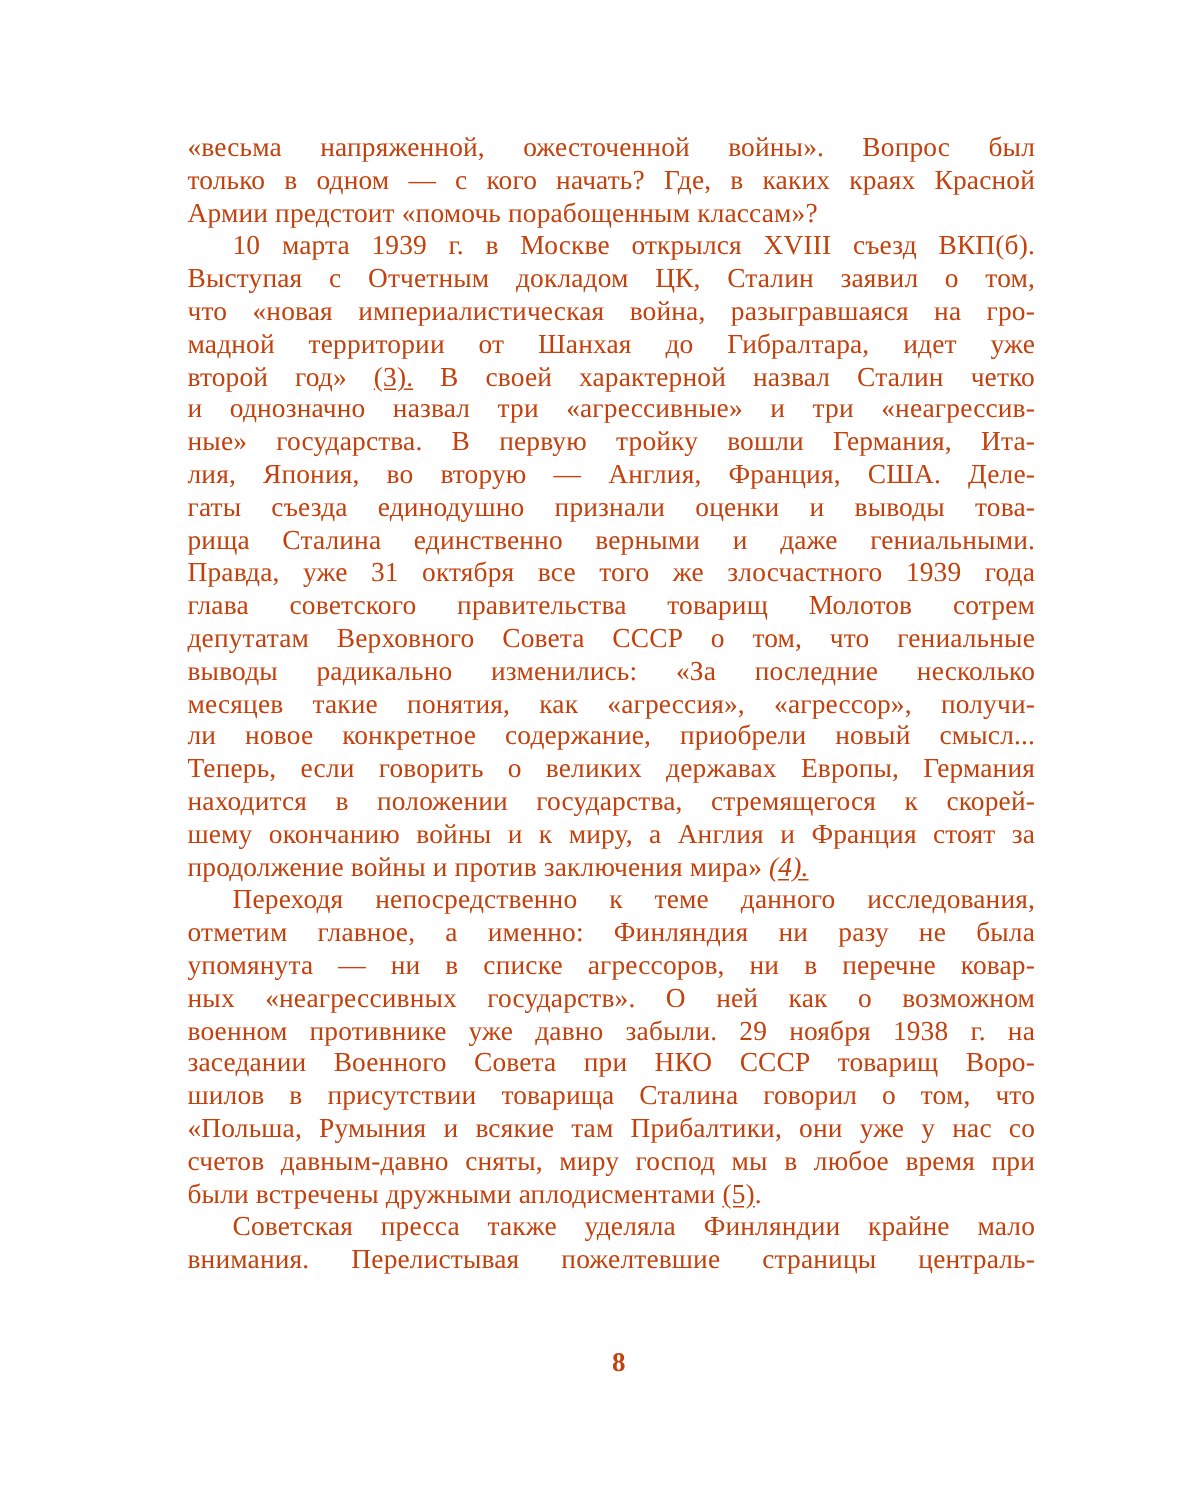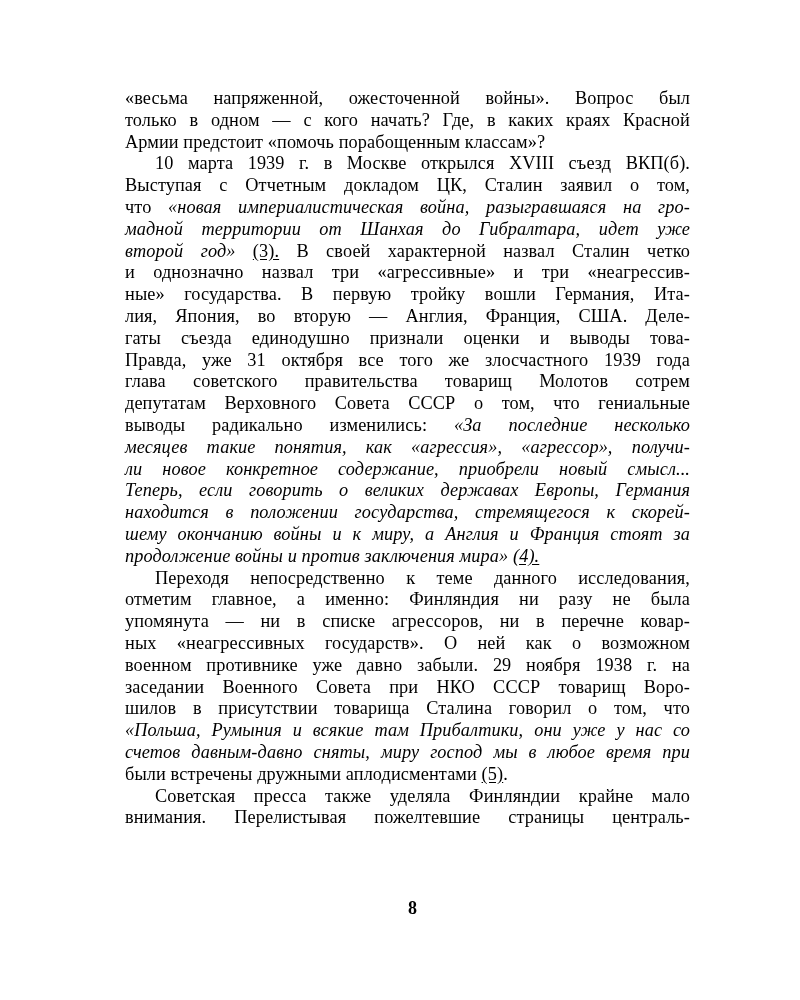--- a/index.html
+++ b/index.html
@@ -6,21 +6,21 @@
     margin: 0;
     padding: 0;
     background: #ffffff;
   }
   .page {
     position: relative;
     width: 800px;
     height: 1000px;
     background: #ffffff;
     font-family: "Liberation Serif", "DejaVu Serif", serif;
-    color: #000000;
+    color: #c2410c;
     overflow: hidden;
   }
   .text-block {
     position: absolute;
     left: 125px;
     top: 88px;
     width: 565px;
   }
   .line {
     font-size: 18.3px;
@@ -29,21 +29,21 @@
     text-align-last: justify;
     letter-spacing: 0.1px;
   }
   .line.end {
     text-align-last: left;
   }
   .line.indent {
     text-indent: 30px;
   }
   .r-n { font-style: normal; }
-  .r-i { font-style: italic; }
+  .r-i { }
   .r-u { font-style: normal; text-decoration: underline; text-underline-offset: 2px; color: inherit; }
   .r-ui { font-style: italic; text-decoration: underline; text-underline-offset: 2px; color: inherit; }
   .page-number {
     position: absolute;
     top: 897px;
     left: 125px;
     width: 575px;
     text-align: center;
     font-size: 18px;
     font-weight: bold;
@@ -60,20 +60,21 @@
       <div class="line end"><span class="r-n">Армии предстоит «помочь порабощенным классам»?</span></div>
       <div class="line indent"><span class="r-n">10 марта 1939 г. в Москве открылся XVIII съезд ВКП(б).</span></div>
       <div class="line"><span class="r-n">Выступая с Отчетным докладом ЦК, Сталин заявил о том,</span></div>
       <div class="line"><span class="r-n">что </span><span class="r-i">«новая империалистическая война, разыгравшаяся на гро-</span></div>
       <div class="line"><span class="r-i">мадной территории от Шанхая до Гибралтара, идет уже</span></div>
       <div class="line"><span class="r-i">второй год» </span><span class="r-u">(3).</span><span class="r-n"> В своей характерной назвал Сталин четко</span></div>
       <div class="line"><span class="r-n">и однозначно назвал три «агрессивные» и три «неагрессив-</span></div>
       <div class="line"><span class="r-n">ные» государства. В первую тройку вошли Германия, Ита-</span></div>
       <div class="line"><span class="r-n">лия, Япония, во вторую — Англия, Франция, США. Деле-</span></div>
       <div class="line"><span class="r-n">гаты съезда единодушно признали оценки и выводы това-</span></div>
+      <div class="line"><span class="r-n">рища Сталина единственно верными и даже гениальными.</span></div>
       <div class="line"><span class="r-n">Правда, уже 31 октября все того же злосчастного 1939 года</span></div>
       <div class="line"><span class="r-n">глава советского правительства товарищ Молотов сотрем</span></div>
       <div class="line"><span class="r-n">депутатам Верховного Совета СССР о том, что гениальные</span></div>
       <div class="line"><span class="r-n">выводы радикально изменились: </span><span class="r-i">«За последние несколько</span></div>
       <div class="line"><span class="r-i">месяцев такие понятия, как «агрессия», «агрессор», получи-</span></div>
       <div class="line"><span class="r-i">ли новое конкретное содержание, приобрели новый смысл...</span></div>
       <div class="line"><span class="r-i">Теперь, если говорить о великих державах Европы, Германия</span></div>
       <div class="line"><span class="r-i">находится в положении государства, стремящегося к скорей-</span></div>
       <div class="line"><span class="r-i">шему окончанию войны и к миру, а Англия и Франция стоят за</span></div>
       <div class="line end"><span class="r-i">продолжение войны и против заключения мира» </span><span class="r-ui">(4).</span></div>

